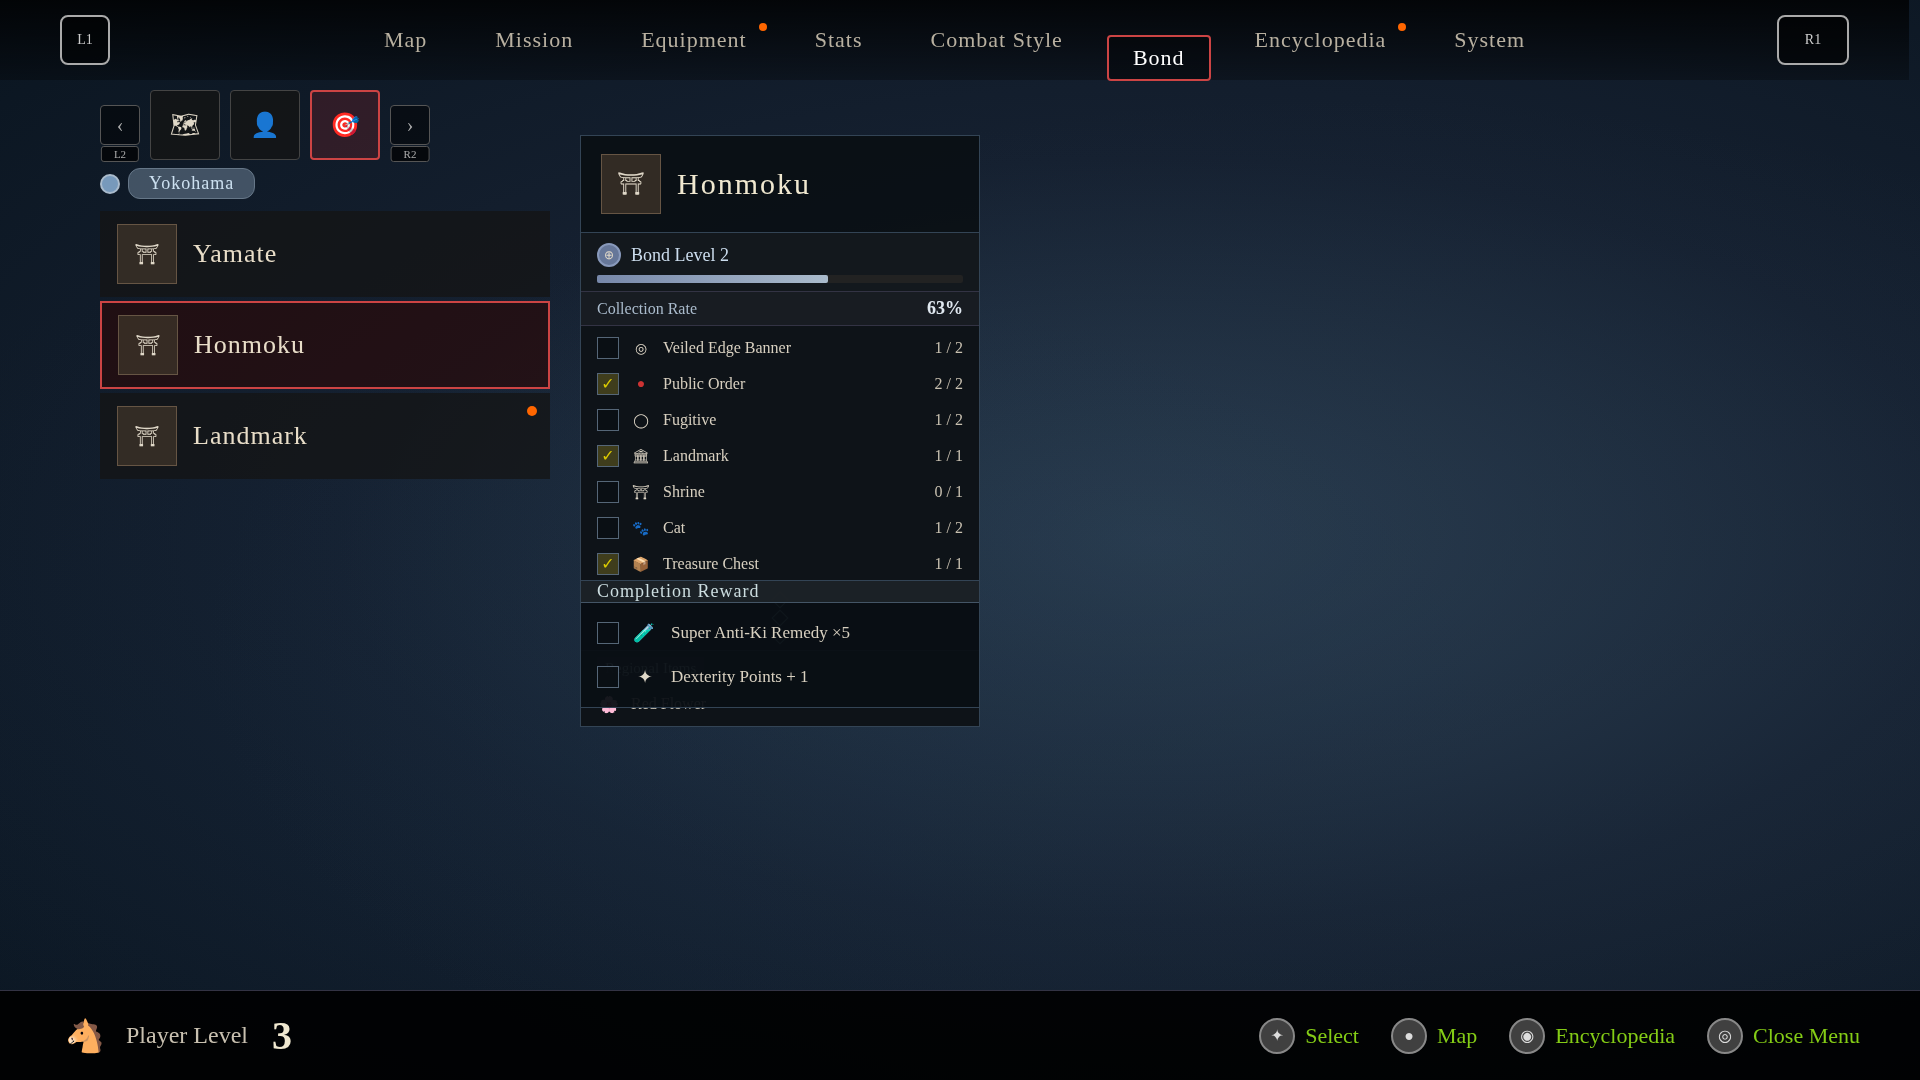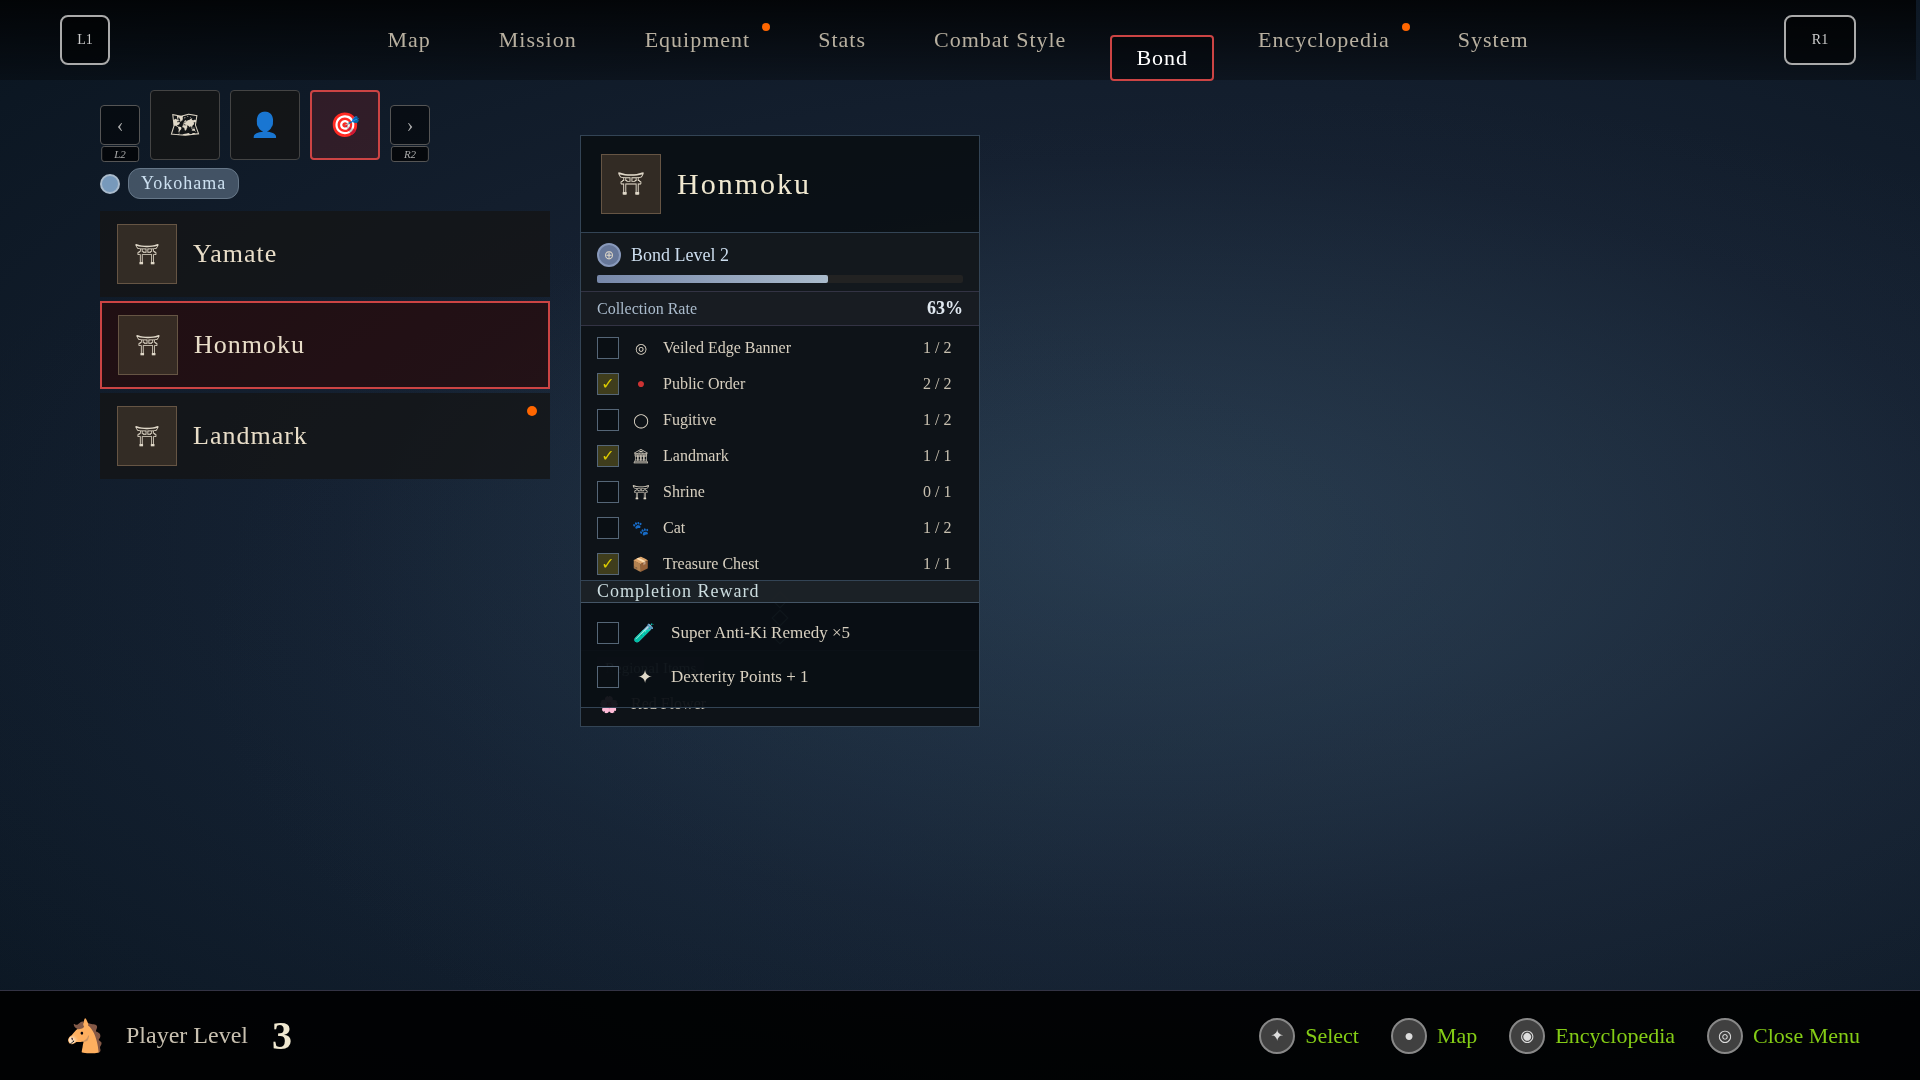--- a/index.html
+++ b/index.html
@@ -27,21 +27,21 @@
         radial-gradient(ellipse at 70% 60%, rgba(40,60,80,0.4) 0%, transparent 60%),
         radial-gradient(ellipse at 30% 70%, rgba(20,40,60,0.3) 0%, transparent 50%);
       z-index: 1;
     }
 
     
     .top-nav {
       position: absolute;
       top: 0;
       left: 0;
-      right: 4px;
+      right: 11px;
       height: 80px;
       display: flex;
       align-items: center;
       justify-content: center;
       gap: 0;
       z-index: 10;
       background: linear-gradient(to bottom, rgba(0,0,0,0.8) 0%, rgba(0,0,0,0.3) 100%);
       text-align: right;
     }
 
@@ -139,21 +139,20 @@
       position: absolute;
       bottom: -18px;
       left: 50%;
       transform: translateX(-50%);
       font-size: 11px;
       color: #aaa;
       background: rgba(0,0,0,0.7);
       border: 1px solid #555;
       border-radius: 3px;
       padding: 1px 12px;
-      font-style: italic;
     }
 
     .tab-icon {
       width: 70px;
       height: 70px;
       background: rgba(20,20,20,0.8);
       border: 1px solid #444;
       display: flex;
       align-items: center;
       justify-content: center;
@@ -176,21 +175,21 @@
       width: 20px;
       height: 20px;
       background: #7799bb;
       border-radius: 50%;
       border: 2px solid #aabbcc;
     }
     .region-name {
       background: rgba(100,120,140,0.6);
       border: 1px solid #667788;
       border-radius: 12px;
-      padding: 4px 12px;
+      padding: 4px 20px;
       font-size: 18px;
       color: #cce0f0;
       letter-spacing: 1px;
     }
 
     
     .area-list {
       width: 450px;
     }
     .area-item {
@@ -370,20 +369,21 @@
     .ci-icon.red-circle { color: #cc3333; }
     .ci-name {
       flex: 1;
       font-size: 16px;
       color: #d8d0c0;
     }
     .ci-count {
       font-size: 16px;
       color: #c8c0b0;
       min-width: 40px;
+      text-align: right;
     }
 
     .diamond-row {
       display: flex;
       flex-direction: column;
       align-items: center;
       gap: 6px;
       padding: 8px 0;
     }
     .diamond {

